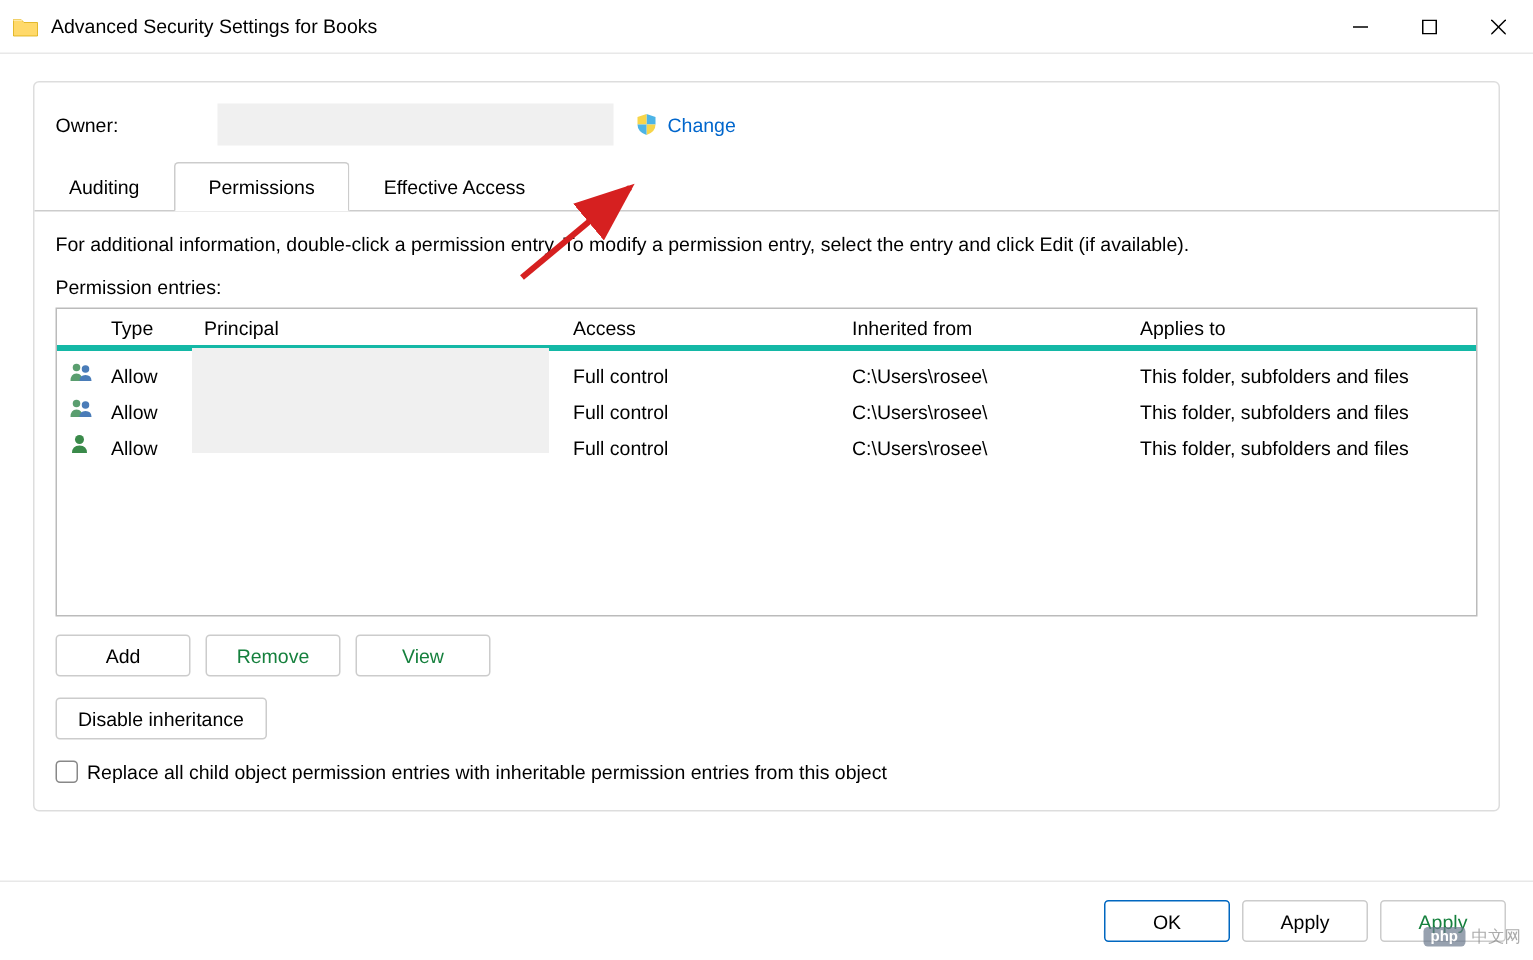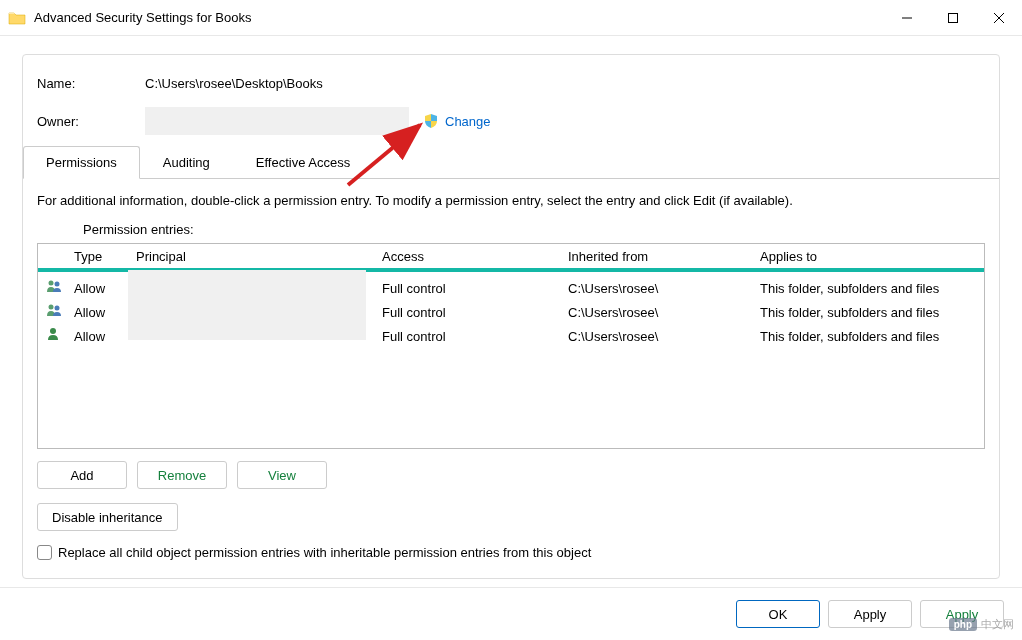--- a/index.html
+++ b/index.html
@@ -20,21 +20,21 @@
     .owner-box { width: 264px; height: 28px; background: #f0f0f0; }
     .change-link { color: #0066cc; margin-left: 6px; cursor: pointer; }
     .shield-icon { width: 16px; height: 16px; vertical-align: middle; margin-left: 14px; }
     
     .tabs { display: flex; border-bottom: 1px solid #ccc; margin-top: 6px; }
     .tab { padding: 8px 22px; font-size: 13px; cursor: pointer; border: 1px solid transparent; position: relative; top: 1px; }
     .tab.active { border: 1px solid #ccc; border-bottom: 1px solid #fff; background: #fff; border-radius: 3px 3px 0 0; }
     
     .tab-body { padding: 14px 14px 0 14px; }
     .info-text { font-size: 13px; margin-bottom: 14px; }
-    .entries-label { font-size: 13px; margin-bottom: 6px; margin-left: 46px; }
+    .entries-label { font-size: 13px; margin-bottom: 6px; }
     
     .entries-table { border: 1px solid #bbb; height: 206px; }
     .table-header { display: flex; border-bottom: 4px solid #14b8a6; height: 28px; align-items: center; font-size: 13px; }
     .table-header > div { padding-left: 8px; }
     .col-icon { width: 28px; }
     .col-type { width: 62px; }
     .col-principal { width: 246px; }
     .col-access { width: 186px; }
     .col-inherited { width: 192px; }
     .col-applies { flex: 1; }
@@ -85,41 +85,37 @@
           <line x1="0" y1="0" x2="10" y2="10" stroke="#000" stroke-width="1"></line>
           <line x1="10" y1="0" x2="0" y2="10" stroke="#000" stroke-width="1"></line>
         </svg>
     </div>
   </div>
 </div>
 
 <div class="content">
   <div class="inner-panel">
 
-    <div class="field-row">
-      <div class="field-label">Name:</div>
-      <div class="field-value">C:\Users\rosee\Desktop\Books</div>
-    </div>
 
     <div class="field-row">
       <div class="field-label">Owner:</div>
       <div class="owner-box"></div>
       <svg class="shield-icon" viewBox="0 0 16 16">
         <path d="M8 1 L14 3 L14 8 Q14 13 8 15 Q2 13 2 8 L2 3 Z" fill="none"></path>
         <path d="M8 1 L14 3 L14 8 L8 8 Z" fill="#4db4e6"></path>
         <path d="M2 3 L8 1 L8 8 L2 8 Z" fill="#f7d54a"></path>
         <path d="M8 8 L14 8 Q14 13 8 15 Z" fill="#f7d54a"></path>
         <path d="M2 8 L8 8 L8 15 Q2 13 2 8 Z" fill="#4db4e6"></path>
       </svg>
       <span class="change-link">Change</span>
     </div>
 
     <div class="tabs">
+      <div class="tab">Auditing</div>
       <div class="tab active">Permissions</div>
-      <div class="tab">Auditing</div>
       <div class="tab">Effective Access</div>
     </div>
 
     <div class="tab-body">
       <div class="info-text">For additional information, double-click a permission entry. To modify a permission entry, select the entry and click Edit (if available).</div>
       <div class="entries-label">Permission entries:</div>
 
       <div class="entries-table">
         <div class="table-header">
           <div class="col-icon"></div>

